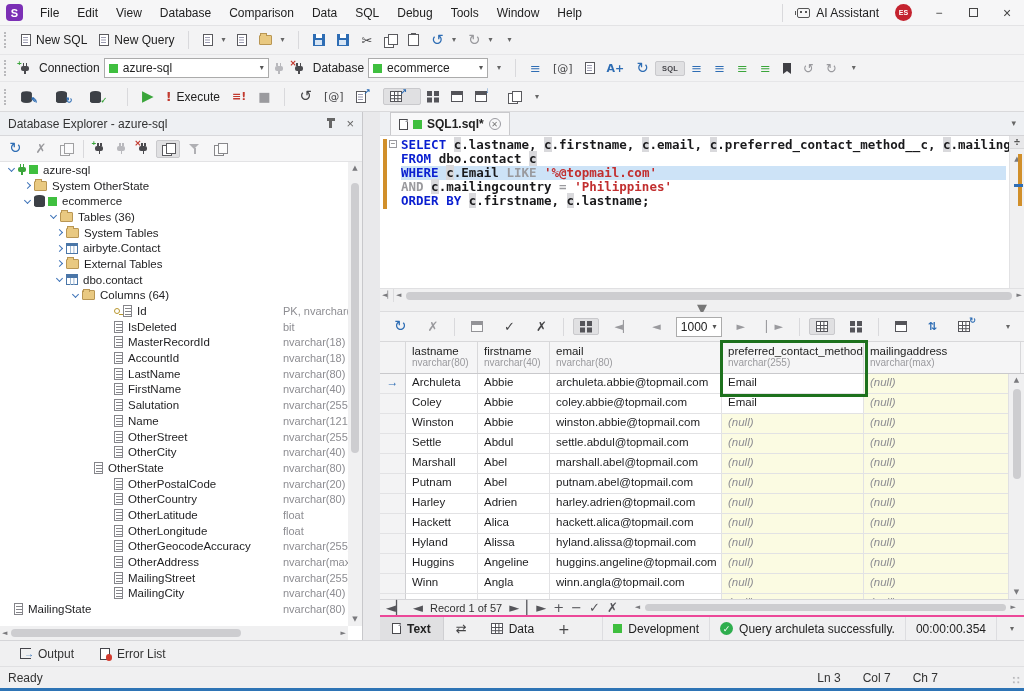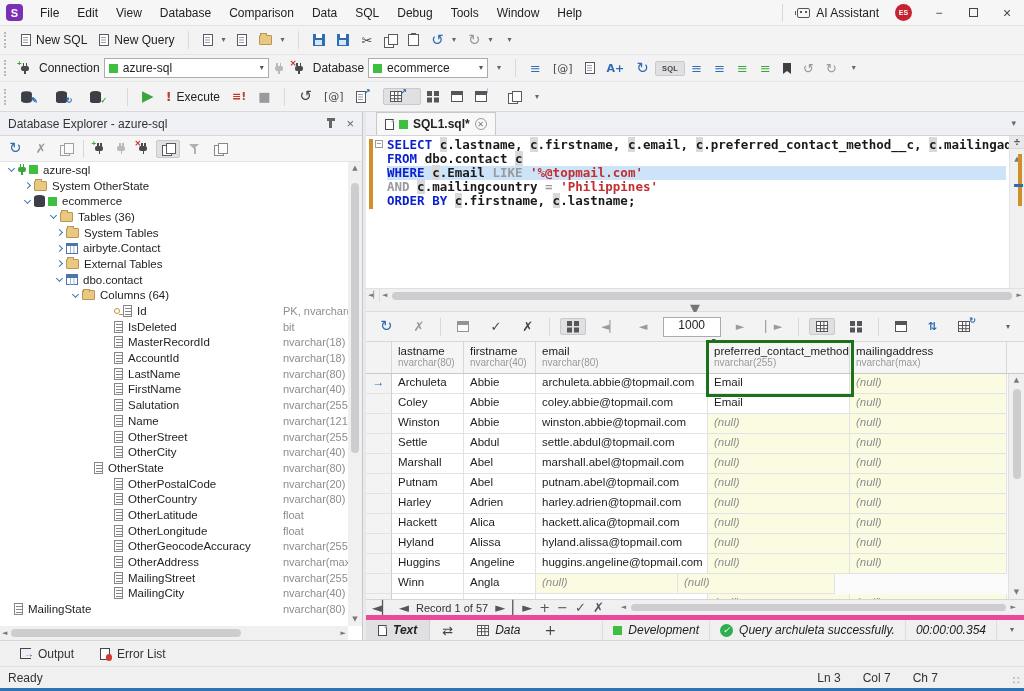--- a/index.html
+++ b/index.html
@@ -113,21 +113,21 @@
   .trow .chev{width:5px;height:5px;}
   .texp{width:14px;display:flex;justify-content:center;flex:none;}
   .ticons{display:flex;align-items:center;gap:3px;margin-right:5px;}
   .tdtype{position:absolute;left:283px;color:#8d8d92;font-size:11px;}
   .vscroll{position:absolute;right:0;top:50px;bottom:14px;width:14px;background:#f0f0f1;display:flex;flex-direction:column;align-items:center;}
   .hscroll{position:absolute;left:0;bottom:0;right:14px;height:14px;background:#f0f0f1;display:flex;align-items:center;}
   .sarrow{font-size:7px;color:#7a7a7e;line-height:1;padding:3px 2px;}
   .sthumb-v{width:8px;background:#cdcdd0;border-radius:4px;}
   .sthumb-h{height:8px;background:#cdcdd0;border-radius:4px;}
 
-  .editor-pane{position:absolute;left:366px;top:0;right:0;height:100%;background:#0f172a;}
+  .editor-pane{position:absolute;left:380px;top:0;right:0;height:100%;background:#0f172a;}
   .tabstrip{position:absolute;left:0;top:0;right:0;height:24px;background:#eef0f3;border-bottom:1px solid #d4d4d7;display:flex;align-items:flex-end;}
   .doctab{height:23px;background:#f8f8f9;border:1px solid #c9c9cc;border-bottom:none;display:flex;align-items:center;gap:5px;
           padding:0 8px;margin-left:10px;font-size:12px;}
   .tabclose{width:12px;height:12px;border-radius:50%;border:1px solid #9a9aa0;color:#777;font-size:8px;display:flex;align-items:center;justify-content:center;}
   .strip-dd{margin-left:auto;padding:0 8px;color:#666;font-size:9px;align-self:center;}
 
   .editor{position:absolute;left:0;top:24px;right:0;height:152px;background:#fff;font:bold 12.5px "DejaVu Sans Mono","Liberation Mono",monospace;}
   .changebar{position:absolute;left:3px;top:3px;width:4px;height:70px;background:#d18f2a;}
   .foldbox{position:absolute;left:9px;top:4px;width:8px;height:8px;border:1px solid #9a9aa0;background:#fff;font:8px "Liberation Sans";color:#555;line-height:6px;text-align:center;}
   .code-area{position:absolute;left:21px;top:2px;right:18px;}
@@ -137,21 +137,21 @@
   .tk-op{color:#9a9a9e;} .tk-str{color:#c22f2f;}
   .tk-hl{color:#1a1a1c;background:#d9d9dc;}
   .edscroll{position:absolute;right:0;top:0;width:15px;height:152px;background:#f0f0f1;border-left:1px solid #e2e2e4;}
   .edscroll .splitbtn{height:13px;text-align:center;font-size:10px;color:#555;border-bottom:1px solid #d8d8da;background:#e8e8ea;line-height:12px;}
   .edmark-o{position:absolute;right:2px;top:18px;width:4px;height:52px;background:#d18f2a;}
   .edmark-b{position:absolute;right:1px;top:48px;width:9px;height:3px;background:#2e6db4;}
   .edhscroll{position:absolute;left:0;top:176px;right:0;height:14px;background:#f0f0f1;border-top:1px solid #e0e0e2;display:flex;align-items:center;}
   .collapse-handle{position:absolute;left:0;top:190px;right:0;height:10px;background:#f0f0f1;text-align:center;font-size:7px;color:#777;line-height:10px;border-bottom:1px solid #dcdcde;}
 
   .rtoolbar{position:absolute;left:0;top:200px;right:0;height:30px;background:#f3f3f4;border-bottom:1px solid #d8d8da;display:flex;align-items:center;gap:9px;padding:0 8px;}
-  .combo.pagesize{width:62px;height:20px;flex-direction:column;}
+  .combo.pagesize{width:62px;height:20px;}
 
   .grid{position:absolute;left:0;top:230px;right:0;height:257px;background:#fbfbfc;}
   .ghead{display:flex;height:32px;background:#f5f5f6;border-bottom:1px solid #c9c9cc;}
   .gh{border-right:1px solid #d8d8da;padding:3px 6px 0 6px;overflow:hidden;}
   .gh .gname{font-size:11.5px;color:#222;white-space:nowrap;}
   .gh .gtype{font-size:10px;color:#9a9a9e;white-space:nowrap;}
   .c0{width:26px;flex:none;} .c1{width:72px;flex:none;} .c2{width:72px;flex:none;}
   .c3{width:172px;flex:none;} .c4{width:142px;flex:none;} .c5{width:157px;flex:none;}
   .grows{position:absolute;left:0;top:32px;right:16px;height:225px;overflow:hidden;}
   .grow{display:flex;height:20px;}
@@ -161,22 +161,22 @@
   .gc.null{background:#fbfbe2;color:#8d8d92;font-style:italic;}
   .gridvscroll{position:absolute;right:0;top:32px;width:16px;height:225px;background:#f0f0f1;border-left:1px solid #e0e0e2;
                display:flex;flex-direction:column;align-items:center;}
   .annot{position:absolute;left:340px;top:-2px;width:148px;height:57px;border:3px solid #1d711d;pointer-events:none;}
 
   .navigator{position:absolute;left:0;top:487px;right:0;height:16px;background:#f0f0f1;border-top:1px solid #d5d5d8;
              display:flex;align-items:center;gap:7px;padding:0 6px;font-size:10px;color:#55555a;}
   .nav-rec{font-size:11px;color:#333;}
   .nav-scroll{flex:1;display:flex;align-items:center;height:100%;margin-left:8px;}
 
-  .doctabs{position:absolute;left:0;top:503px;right:0;height:25px;background:#f0f0f1;border-top:5px solid #ec4899;
-           display:flex;align-items:center;font-size:12px;font-style:italic;}
+  .doctabs{position:absolute;left:0;top:503px;right:0;height:25px;background:#f0f0f1;border-top:2px solid #ec4899;
+           display:flex;align-items:center;font-size:12px;}
   .dtab{display:flex;align-items:center;gap:6px;padding:0 12px;height:100%;}
   .dtab.active{background:#e0e0e2;font-weight:bold;border-right:1px solid #cfcfd2;}
   .dstatus{display:flex;align-items:center;gap:6px;padding:0 10px;height:100%;border-left:1px solid #dddde0;white-space:nowrap;}
   .okcirc{width:13px;height:13px;border-radius:50%;background:#2fae4e;color:#fff;font-size:9px;display:flex;align-items:center;justify-content:center;}
 
   
   .bottom-tabs{position:absolute;left:0;top:640px;width:100%;height:26px;background:#f0f0f1;border-top:1px solid #d5d5d8;
                display:flex;align-items:center;gap:26px;padding:0 20px;}
   .btab{display:flex;align-items:center;gap:7px;font-size:12px;color:#333;}
   .statusbar{position:absolute;left:0;top:666px;width:100%;height:22px;background:#f0f0f1;border-top:1px solid #e0e0e2;
@@ -944,20 +944,21 @@
               <div class="gc c1">Huggins</div>
               <div class="gc c2">Angeline</div>
               <div class="gc c3">huggins.angeline@topmail.com</div>
               <div class="gc c4 null">(null)</div>
               <div class="gc c5 null">(null)</div>
             </div>
             <div class="grow">
               <div class="gc mk c0"></div>
               <div class="gc c1">Winn</div>
               <div class="gc c2">Angla</div>
+              <div class="gc c3">winn.angla@topmail.com</div>
               <div class="gc c4 null">(null)</div>
               <div class="gc c5 null">(null)</div>
             </div>
             <div class="grow">
               <div class="gc mk c0"></div>
               <div class="gc c1"></div>
               <div class="gc c2"></div>
               <div class="gc c3"></div>
               <div class="gc c4 null">(null)</div>
               <div class="gc c5 null">(null)</div>

